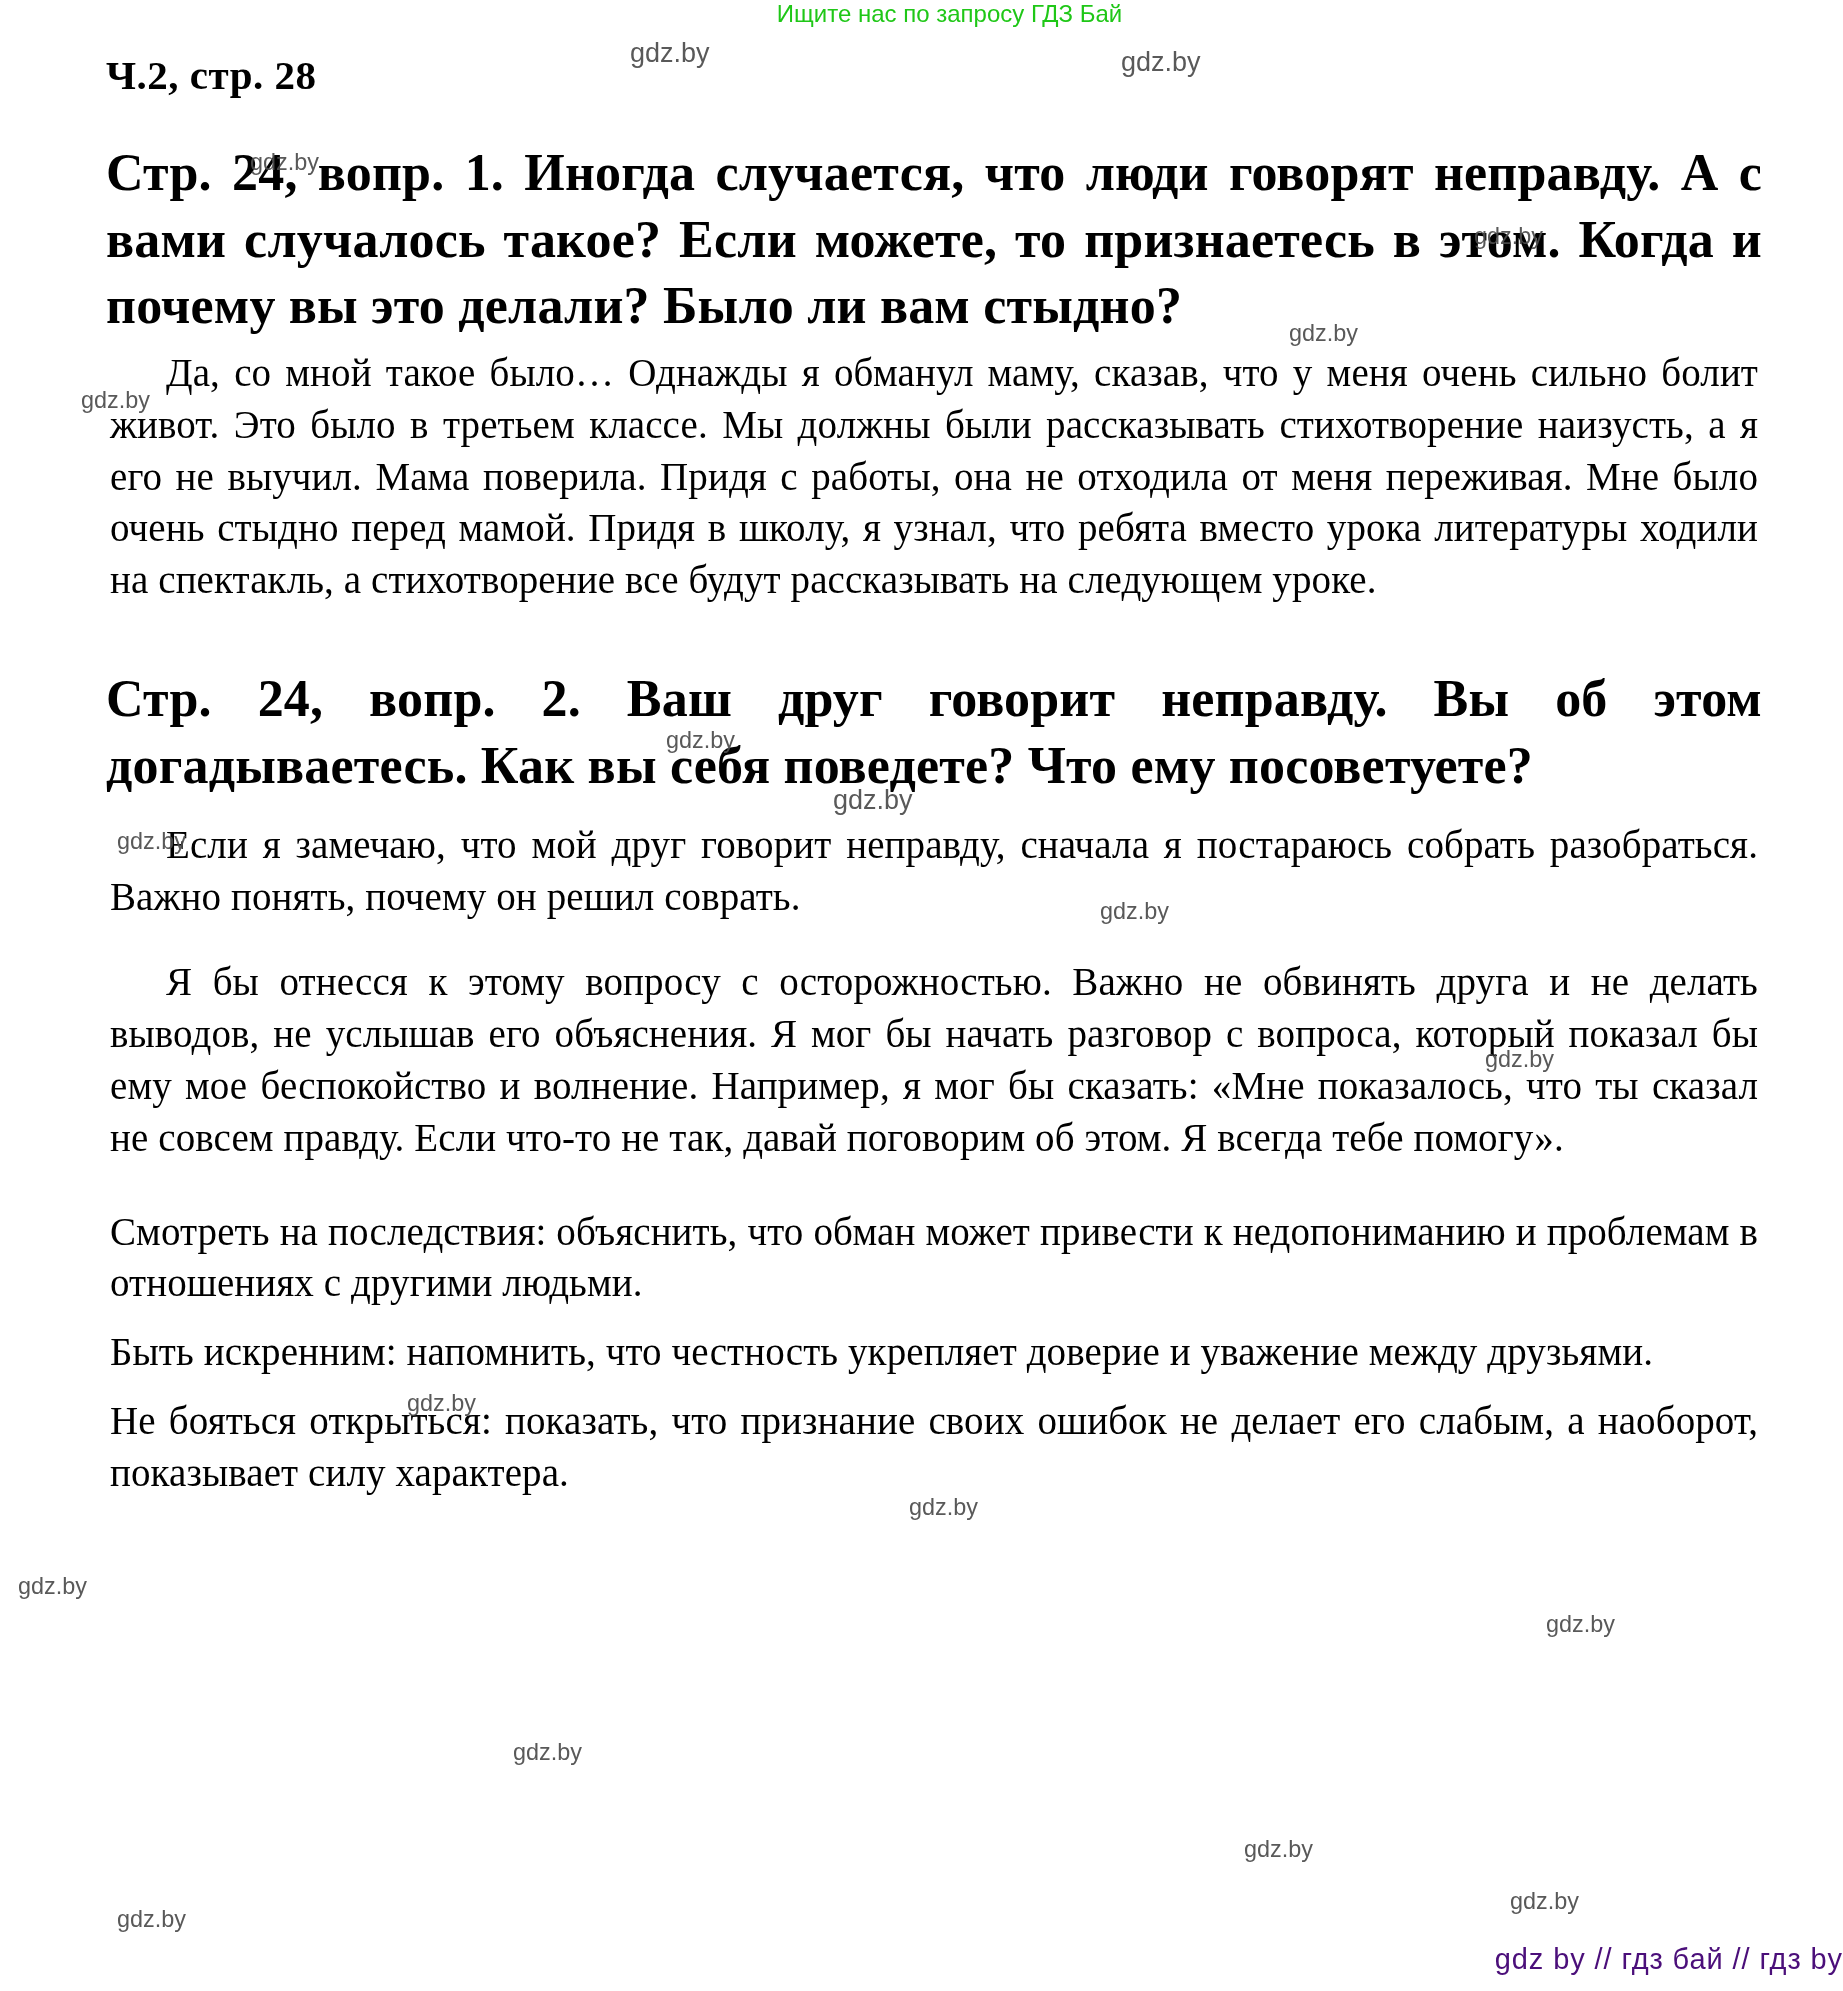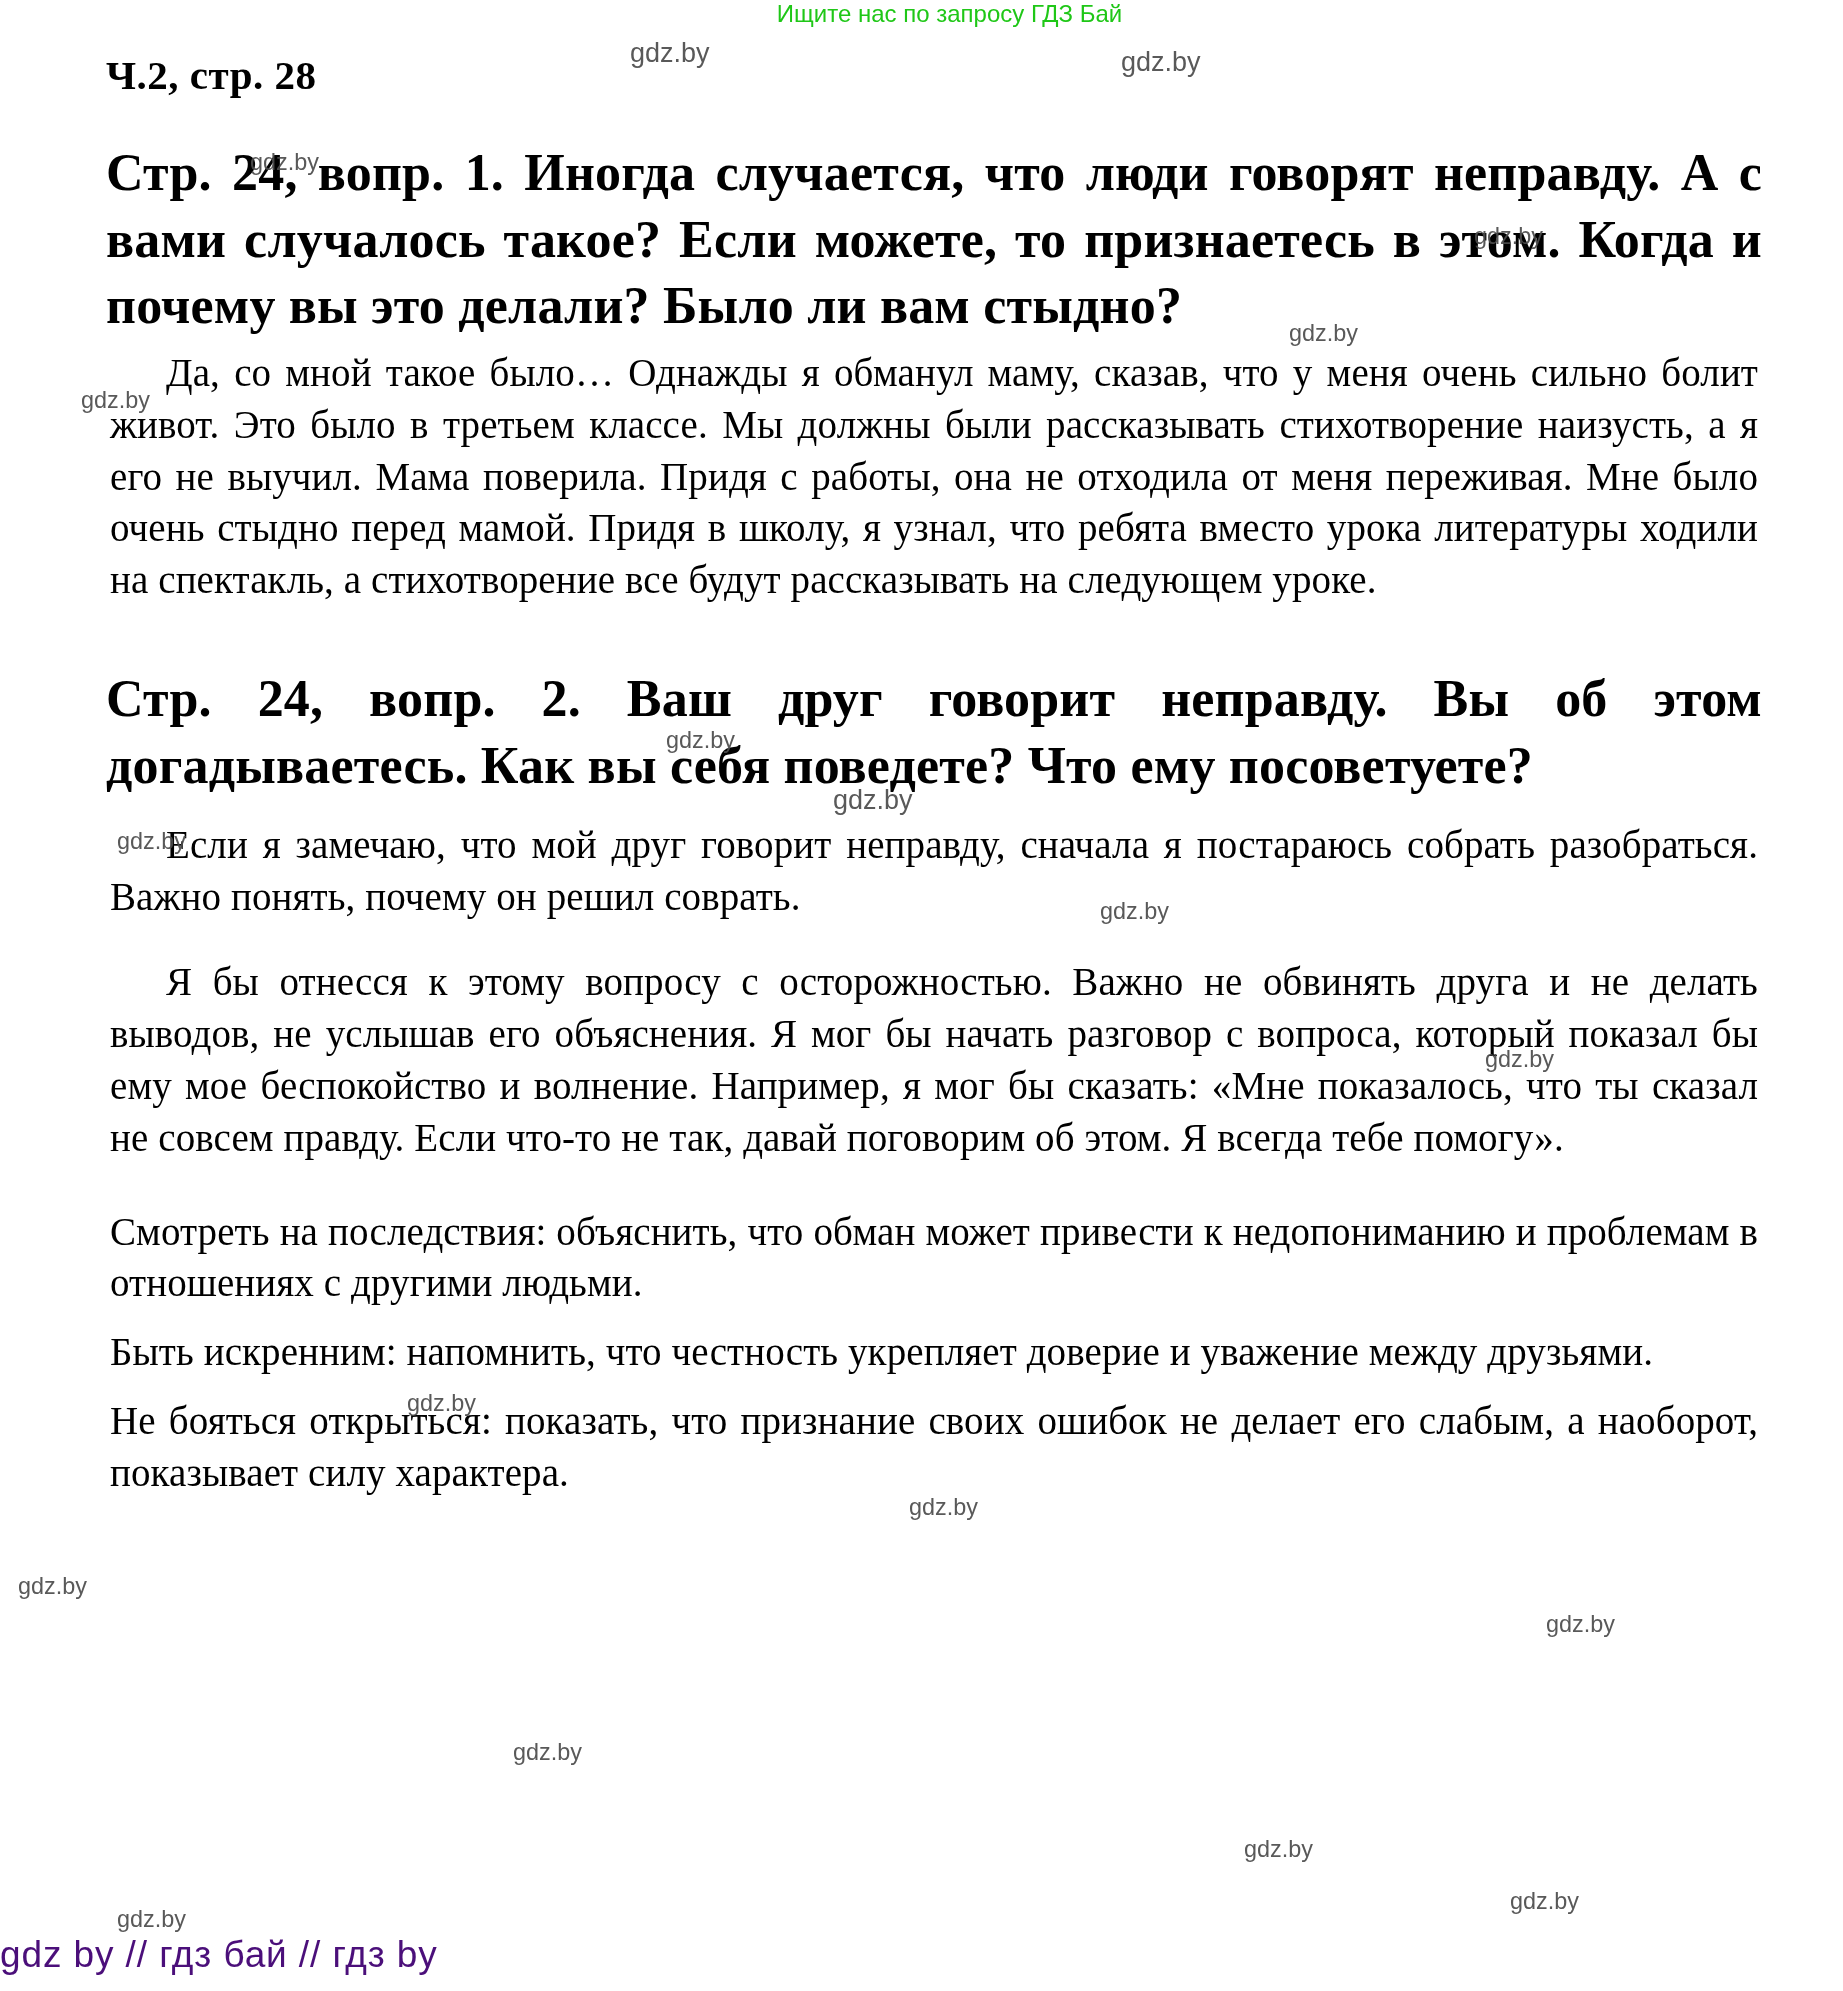--- a/index.html
+++ b/index.html
@@ -95,23 +95,23 @@
   }
   .wm-m  { font-size: 23.4px; }
   .wm-l  { font-size: 27px; }
 
   
   .footer {
     position: absolute;
     left: 0;
     bottom: 16px;
     width: 100%;
-    text-align: left;
+    text-align: right;
     font-family: "Liberation Sans", sans-serif;
-    font-size: 37px;
+    font-size: 29px;
     color: #4b0f7a;
     letter-spacing: 0.9px;
     white-space: nowrap;
   }
 </style>
 </head>
 <body>
 
 <div class="page">
 

